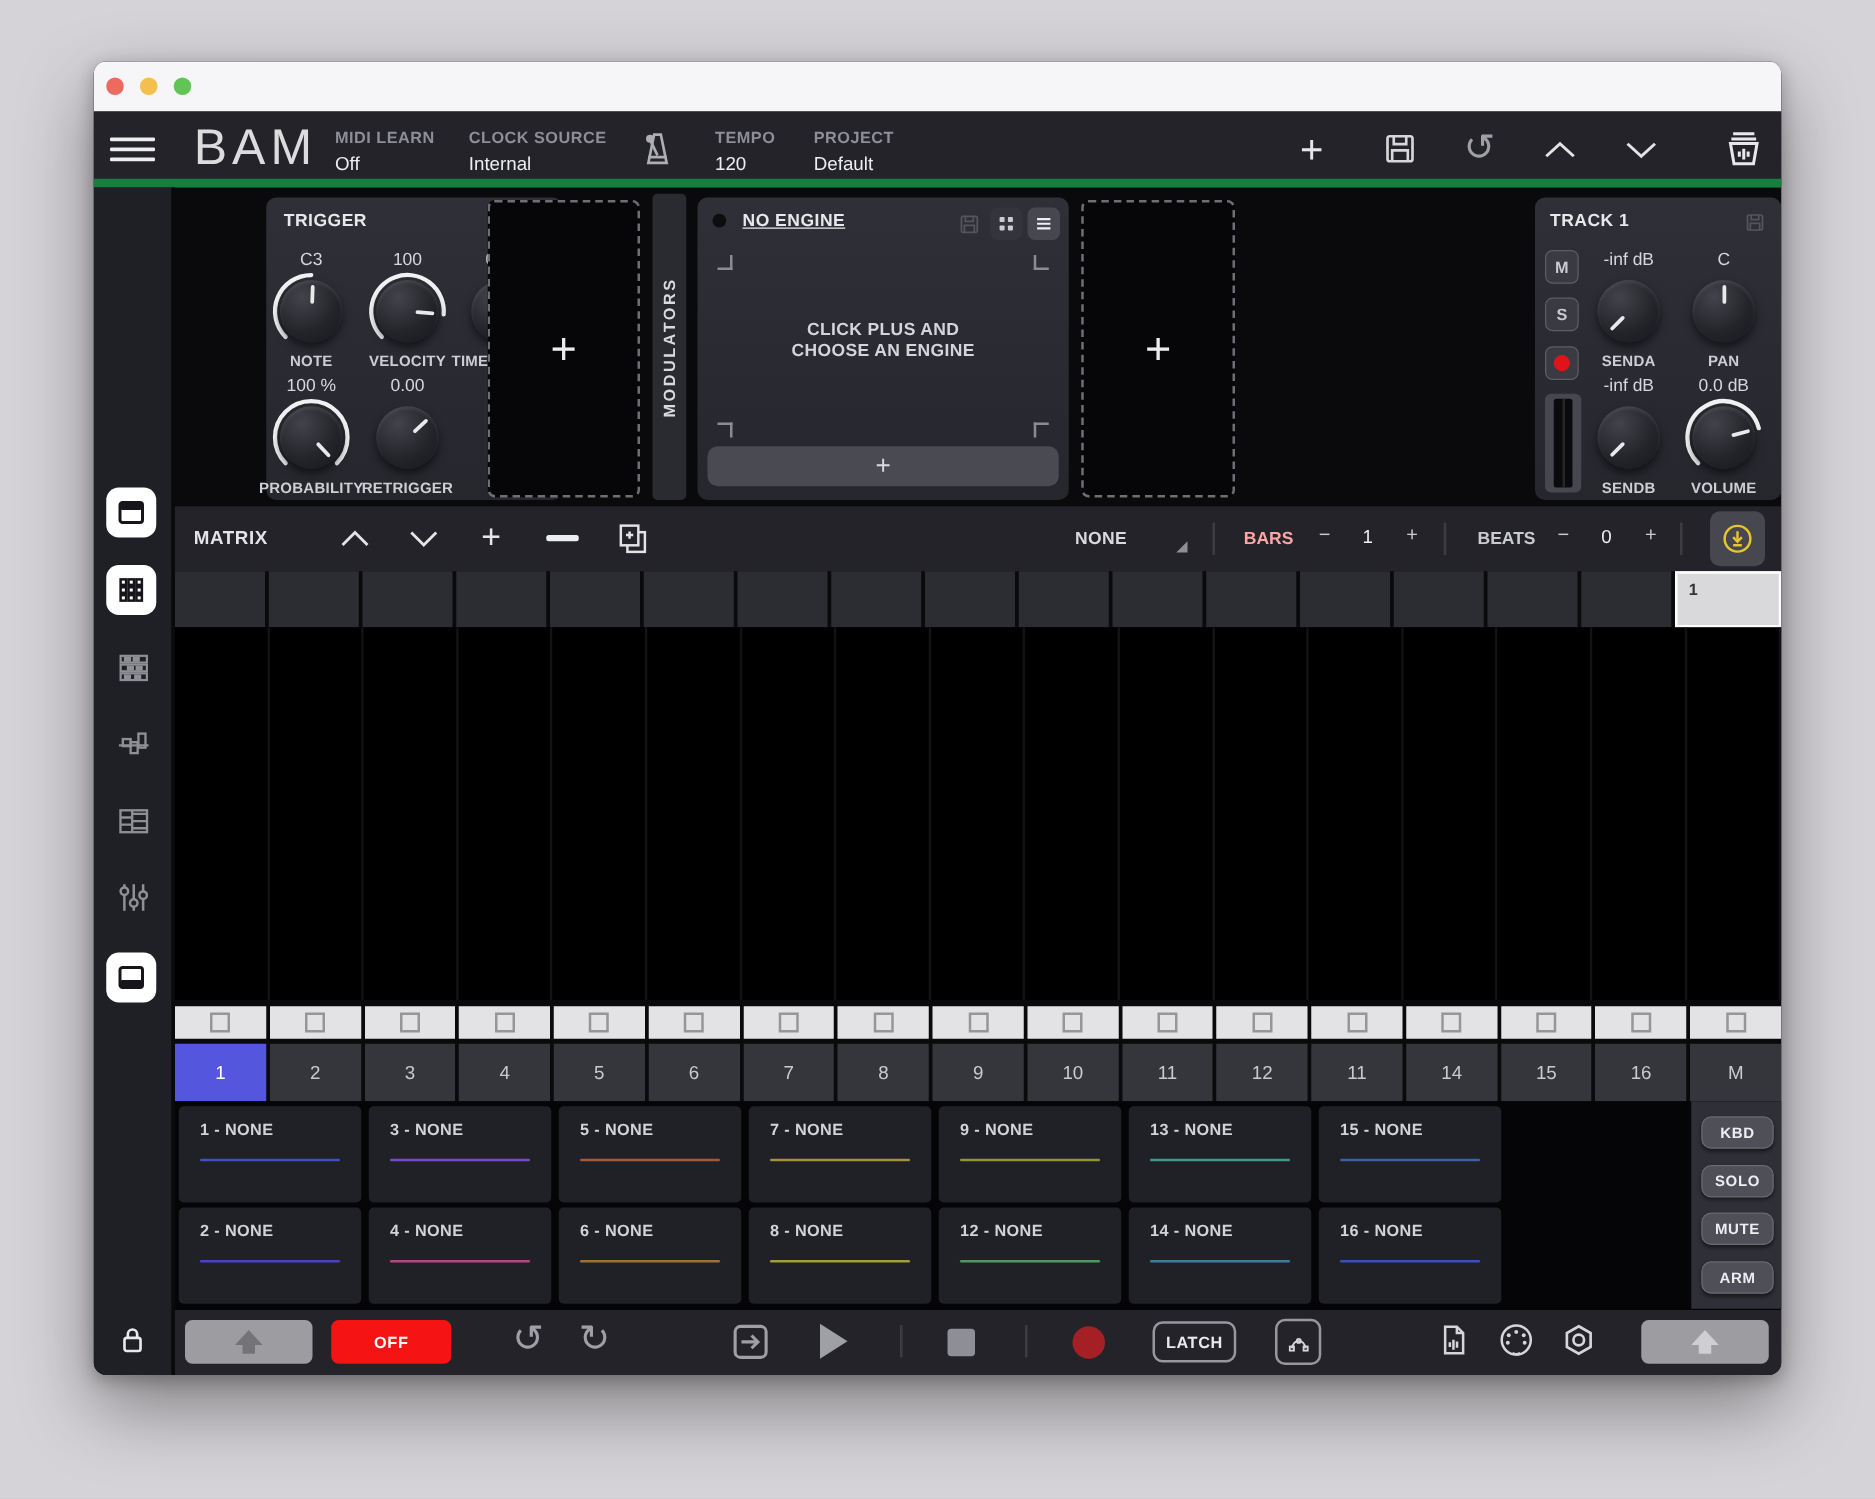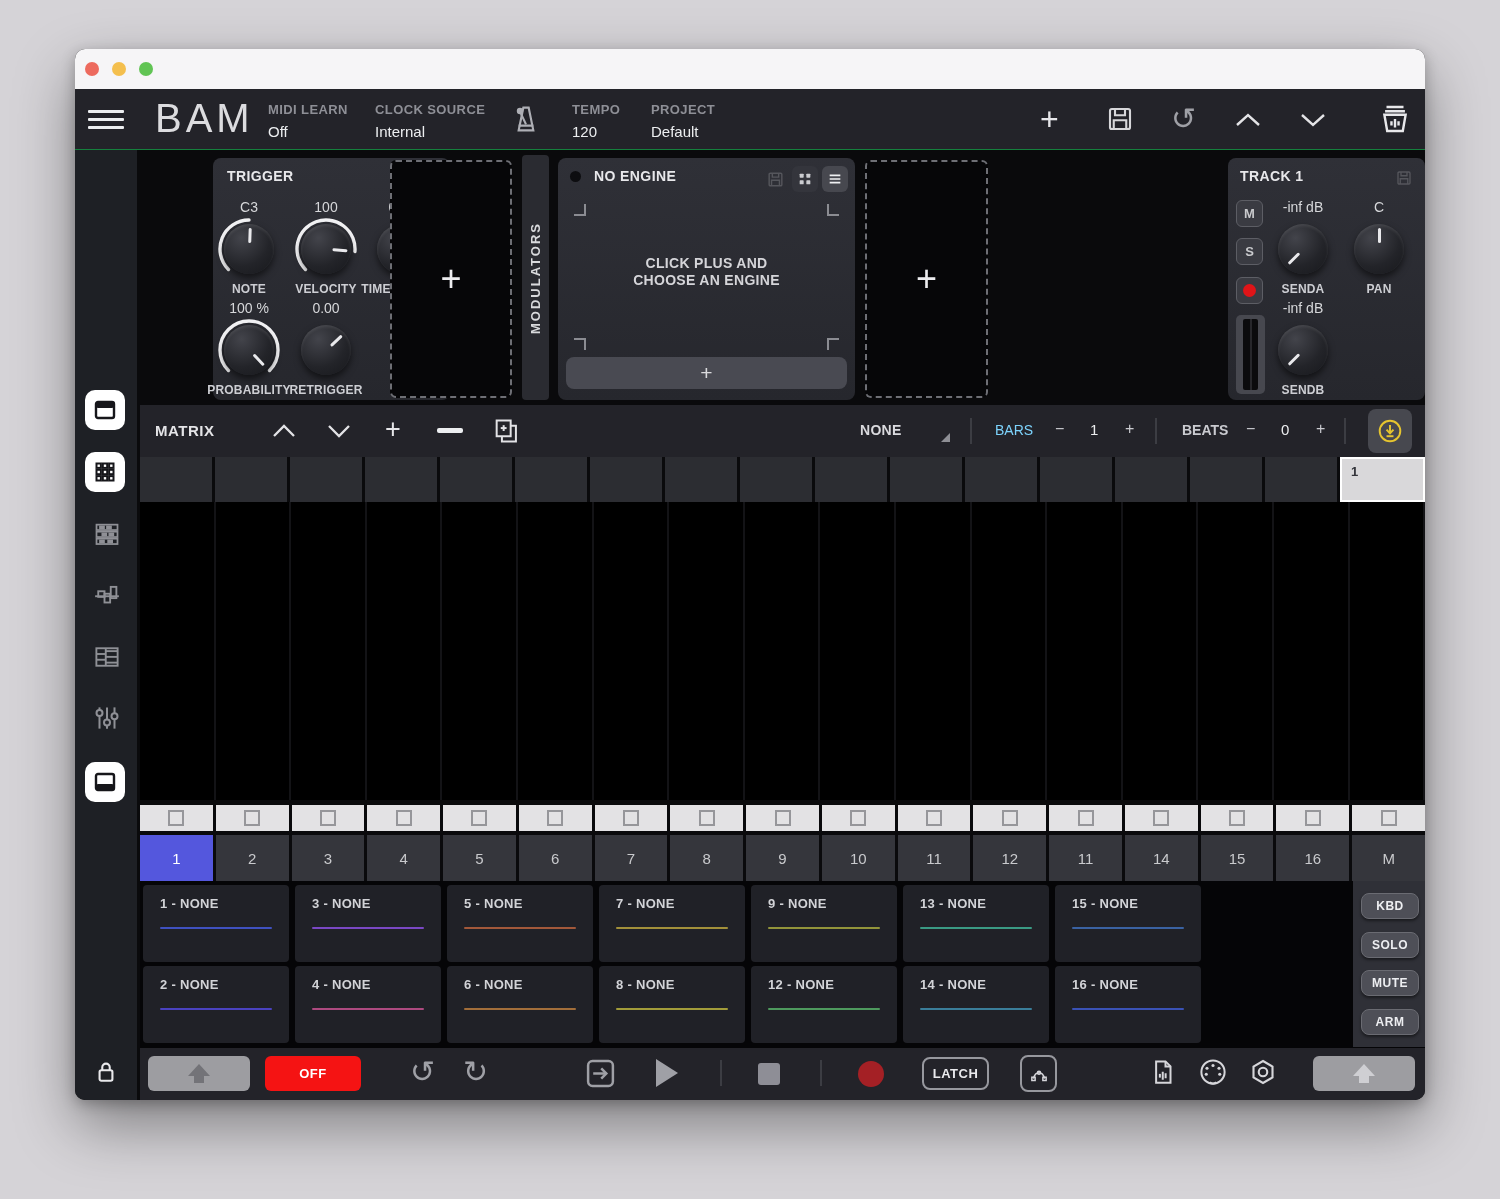--- a/index.html
+++ b/index.html
@@ -5,21 +5,21 @@
   html,body{margin:0;padding:0;background:#d5d3d7;font-family:"Liberation Sans",sans-serif;
     -webkit-font-smoothing:antialiased;}
   .stage{position:relative;width:1500px;height:1199px;background:#d5d3d7;overflow:hidden;}
   .abs{position:absolute;}
   #window{position:absolute;left:75px;top:49px;width:1350px;height:1051px;border-radius:10px;
     background:#0a0a0c;box-shadow:0 25px 60px rgba(0,0,0,.4), 0 4px 14px rgba(0,0,0,.25);overflow:hidden;}
   
   .titlebar{left:0;top:0;width:100%;height:40px;background:#f6f5f7;border-bottom:1px solid #d8d7da;}
   .tl{width:14px;height:14px;border-radius:50%;top:13px;}
   
-  .hdr{left:0;top:40px;width:100%;height:61px;background:#232329;border-bottom:1px solid #15803d;box-sizing:border-box;}
+  .hdr{left:0;top:40px;width:100%;height:61px;background:#232329;border-bottom:7px solid #15803d;box-sizing:border-box;}
   .burger span{display:block;width:36px;height:3px;background:#eceef0;margin:5px 0;border-radius:1px;}
   .logo{font-size:40px;font-weight:200;letter-spacing:4px;color:#dcdcdf;line-height:58px;}
   .fgrp .lab{font-size:13px;font-weight:bold;color:#8e8f96;letter-spacing:.4px;}
   .fgrp .val{font-size:15px;color:#eceef0;margin-top:6px;}
   .icon{color:#aeafb5;}
   .dim{color:#55565c;}
   
   .sidebar{left:0;top:101px;width:65px;height:950px;background:#1e2025;border-right:3px solid #0a0a0c;box-sizing:border-box;}
   .sqbtn{left:10px;width:40px;height:40px;background:#fff;border-radius:10px;display:flex;align-items:center;justify-content:center;}
   .sideicon{left:15px;width:34px;height:34px;color:#8f9096;display:flex;align-items:center;justify-content:center;}
@@ -304,21 +304,21 @@
   <div class="abs dashed" style="left:315px;top:111px;width:122px;height:238px;">
     <span class="bigplus">+</span>
   </div>
 
   <div class="abs vstrip" style="left:447px;top:106px;width:27px;height:245px;">
     <span class="vtext">MODULATORS</span>
   </div>
 
   <div class="abs panel" style="left:483px;top:109px;width:297px;height:242px;">
     <div class="abs" style="left:12px;top:13px;width:11px;height:11px;border-radius:50%;background:#0d0d10;"></div>
-    <div class="abs ptitle" style="left:36px;top:10px;">NO ENGINE</div>
+    <div class="abs ptitle" style="left:36px;top:10px;text-decoration:underline;">NO ENGINE</div>
     <div class="abs iconbtn" style="left:204px;top:8px;width:26px;height:26px;color:#55565c;">
       <svg width="19" height="19" viewBox="0 0 24 24" fill="none" stroke="currentColor" stroke-width="1.8">
             <rect x="4" y="4" width="16" height="16" rx="1.5"></rect>
             <path d="M8 4 v5 h8 v-5"></path>
             <path d="M7 20 v-7 h10 v7"></path>
           </svg>
     </div>
     <div class="abs iconbtn" style="left:234px;top:8px;width:26px;height:26px;background:#34353c;color:#cbccd0;">
       <svg width="16" height="16" viewBox="0 0 24 24" fill="currentColor">
             <rect x="4" y="4" width="6" height="6" rx="1"></rect>
@@ -386,20 +386,31 @@
           </span>
       <span class="klab">PAN</span>
     </div>
     <div class="kcell" style="left:30px;top:142px;">
       <span class="kval">-inf dB</span>
       <span class="kbox">
             <span class="knob"></span>
             <span class="ptr" style="--a:-135deg"></span>
           </span>
       <span class="klab">SENDB</span>
+    </div>
+    <div class="kcell" style="left:106px;top:142px;">
+      <span class="kval">0.0 dB</span>
+      <span class="kbox">
+            <svg width="64" height="64" viewBox="0 0 64 64" fill="none" stroke="#f2f2f4" stroke-width="3.4" stroke-linecap="round">
+              <path d="M11.5,52.5 A29,29 0 1 1 60,24.5"></path>
+            </svg>
+            <span class="knob"></span>
+            <span class="ptr" style="--a:75deg"></span>
+          </span>
+      <span class="klab">VOLUME</span>
     </div>
   </div>
 
   <div class="abs mbar">
     <div class="abs t" style="left:15px;top:17px;">MATRIX</div>
     <div class="abs icon" style="left:129px;top:18px;color:#e3e3e6;">
       <svg width="30" height="16" viewBox="0 0 30 16" fill="none" stroke="currentColor" stroke-width="2.3">
             <polyline points="5,13 15,3 25,13"></polyline>
           </svg>
     </div>
@@ -414,21 +425,21 @@
       <svg width="28" height="28" viewBox="0 0 24 24" fill="none" stroke="currentColor" stroke-width="1.7">
         <rect x="8.5" y="7.5" width="12" height="13.5"></rect>
             <rect x="4" y="3" width="12" height="13.5" fill="#232329"></rect>
         <line x1="10" y1="7" x2="10" y2="12"></line>
             <line x1="7.5" y1="9.5" x2="12.5" y2="9.5"></line>
       </svg>
     </div>
     <div class="abs" style="left:720px;top:17px;font-size:14px;font-weight:bold;color:#dadade;letter-spacing:.3px;">NONE</div>
     <div class="abs" style="left:801px;top:28px;width:0;height:0;border-left:9px solid transparent;border-bottom:9px solid #8e8f95;"></div>
     <div class="abs sep" style="left:830px;top:13px;"></div>
-    <div class="abs" style="left:855px;top:17px;font-size:14px;font-weight:normal;color:#7dd3fc;">BARS</div>
+    <div class="abs" style="left:855px;top:17px;font-size:14px;font-weight:bold;color:#fca5a5;">BARS</div>
     <div class="abs" style="left:915px;top:15px;font-size:16px;color:#cacbd0;">−</div>
     <div class="abs" style="left:950px;top:16px;font-size:15px;color:#ecedef;">1</div>
     <div class="abs" style="left:985px;top:15px;font-size:16px;color:#cacbd0;">+</div>
     <div class="abs sep" style="left:1015px;top:13px;"></div>
     <div class="abs" style="left:1042px;top:17px;font-size:14px;font-weight:bold;color:#cacbd0;">BEATS</div>
     <div class="abs" style="left:1106px;top:15px;font-size:16px;color:#cacbd0;">−</div>
     <div class="abs" style="left:1141px;top:16px;font-size:15px;color:#ecedef;">0</div>
     <div class="abs" style="left:1176px;top:15px;font-size:16px;color:#cacbd0;">+</div>
     <div class="abs sep" style="left:1204px;top:13px;"></div>
     <div class="abs iconbtn" style="left:1228px;top:4px;width:44px;height:44px;background:#47484f;border-radius:8px;">

